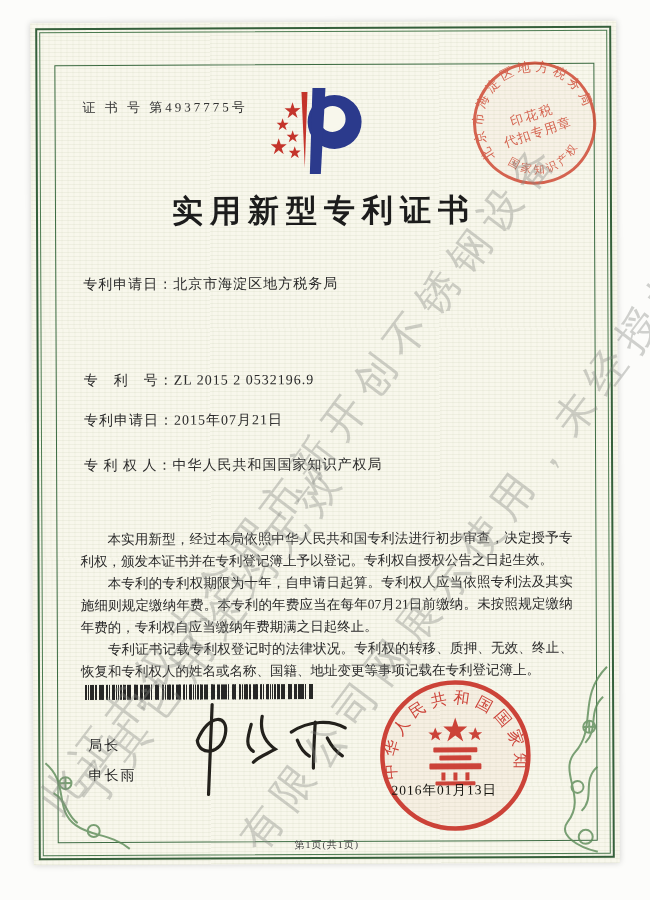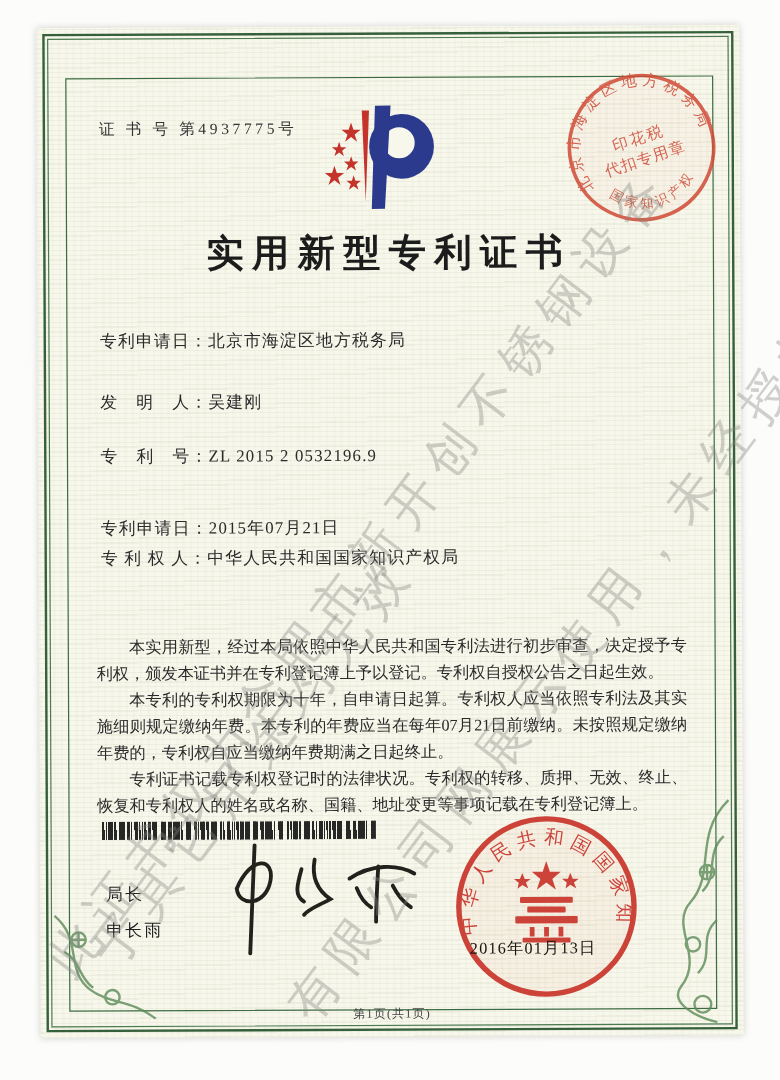--- a/index.html
+++ b/index.html
@@ -15,21 +15,21 @@
          box-shadow:0 0 6px rgba(0,0,0,.18);transform:rotate(-.25deg);}
   .frame-outer{position:absolute;inset:5px;border:2px solid #35603b;}
   .frame-outer2{position:absolute;inset:9px;border:1px solid #4b7a50;}
   .frame-inner{position:absolute;left:24px;right:22px;top:42px;bottom:22px;border:1.5px solid #3c6b42;}
 
   
   .certno{position:absolute;left:52px;top:76px;font-size:13px;letter-spacing:3px;color:#333;}
   .title{position:absolute;left:0;top:168px;width:100%;text-align:center;
          font-size:31px;font-weight:bold;letter-spacing:7px;color:#1c1c1c;}
   .field{position:absolute;left:52px;font-size:14px;color:#2a2a2a;letter-spacing:1px;white-space:nowrap;}
-  .f0{top:253px}.f1{top:304px}.f2{top:349px}.f3{top:409px}.f4{top:434px}.f5{top:477px}
+  .f0{top:253px}.f1{top:304px}.f2{top:349px}.f3{top:389px}.f4{top:434px}.f5{top:477px}
   .body-text{position:absolute;left:48px;top:506px;width:492px;font-size:13.5px;
              line-height:22px;color:#2a2a2a;text-align:justify;}
   .body-text p{margin:0;text-indent:2em;}
   .footer{position:absolute;left:0;bottom:12px;width:100%;text-align:center;
           font-size:10px;color:#444;letter-spacing:1px;}
 
   
   .barcode{position:absolute;left:52px;top:662px;width:228px;height:15px;
     background-image:
       repeating-linear-gradient(90deg,#161616 0 2px,transparent 2px 3px,#161616 3px 4px,transparent 4px 7px),
@@ -98,21 +98,20 @@
       <text fill="#cf4a35" font-size="11" letter-spacing="3" font-family="'Liberation Serif',serif">
         <textPath href="#taxBottom">国家知识产权局</textPath>
       </text>
       <text x="66" y="62" text-anchor="middle" fill="#cf4a35" font-size="13" letter-spacing="2" font-family="'Liberation Serif',serif">印花税</text>
       <text x="66" y="80" text-anchor="middle" fill="#cf4a35" font-size="13" letter-spacing="1" font-family="'Liberation Serif',serif">代扣专用章</text>
     </svg>
 
     <div class="title">实用新型专利证书</div>
 
     <div class="field f0"><span>专利申请日：</span><span>北京市海淀区地方税务局</span></div>
-    <div class="field f1"><span>发　明　人：</span><span>吴建刚</span></div>
     <div class="field f2"><span>专　利　号：</span><span>ZL 2015 2 0532196.9</span></div>
     <div class="field f3"><span>专利申请日：</span><span>2015年07月21日</span></div>
     <div class="field f4"><span>专 利 权 人：</span><span>中华人民共和国国家知识产权局</span></div>
 
     <div class="body-text">
       <p>本实用新型，经过本局依照中华人民共和国专利法进行初步审查，决定授予专利权，颁发本证书并在专利登记簿上予以登记。专利权自授权公告之日起生效。</p>
       <p>本专利的专利权期限为十年，自申请日起算。专利权人应当依照专利法及其实施细则规定缴纳年费。本专利的年费应当在每年07月21日前缴纳。未按照规定缴纳年费的，专利权自应当缴纳年费期满之日起终止。</p>
       <p>专利证书记载专利权登记时的法律状况。专利权的转移、质押、无效、终止、恢复和专利权人的姓名或名称、国籍、地址变更等事项记载在专利登记簿上。</p>
     </div>
 

